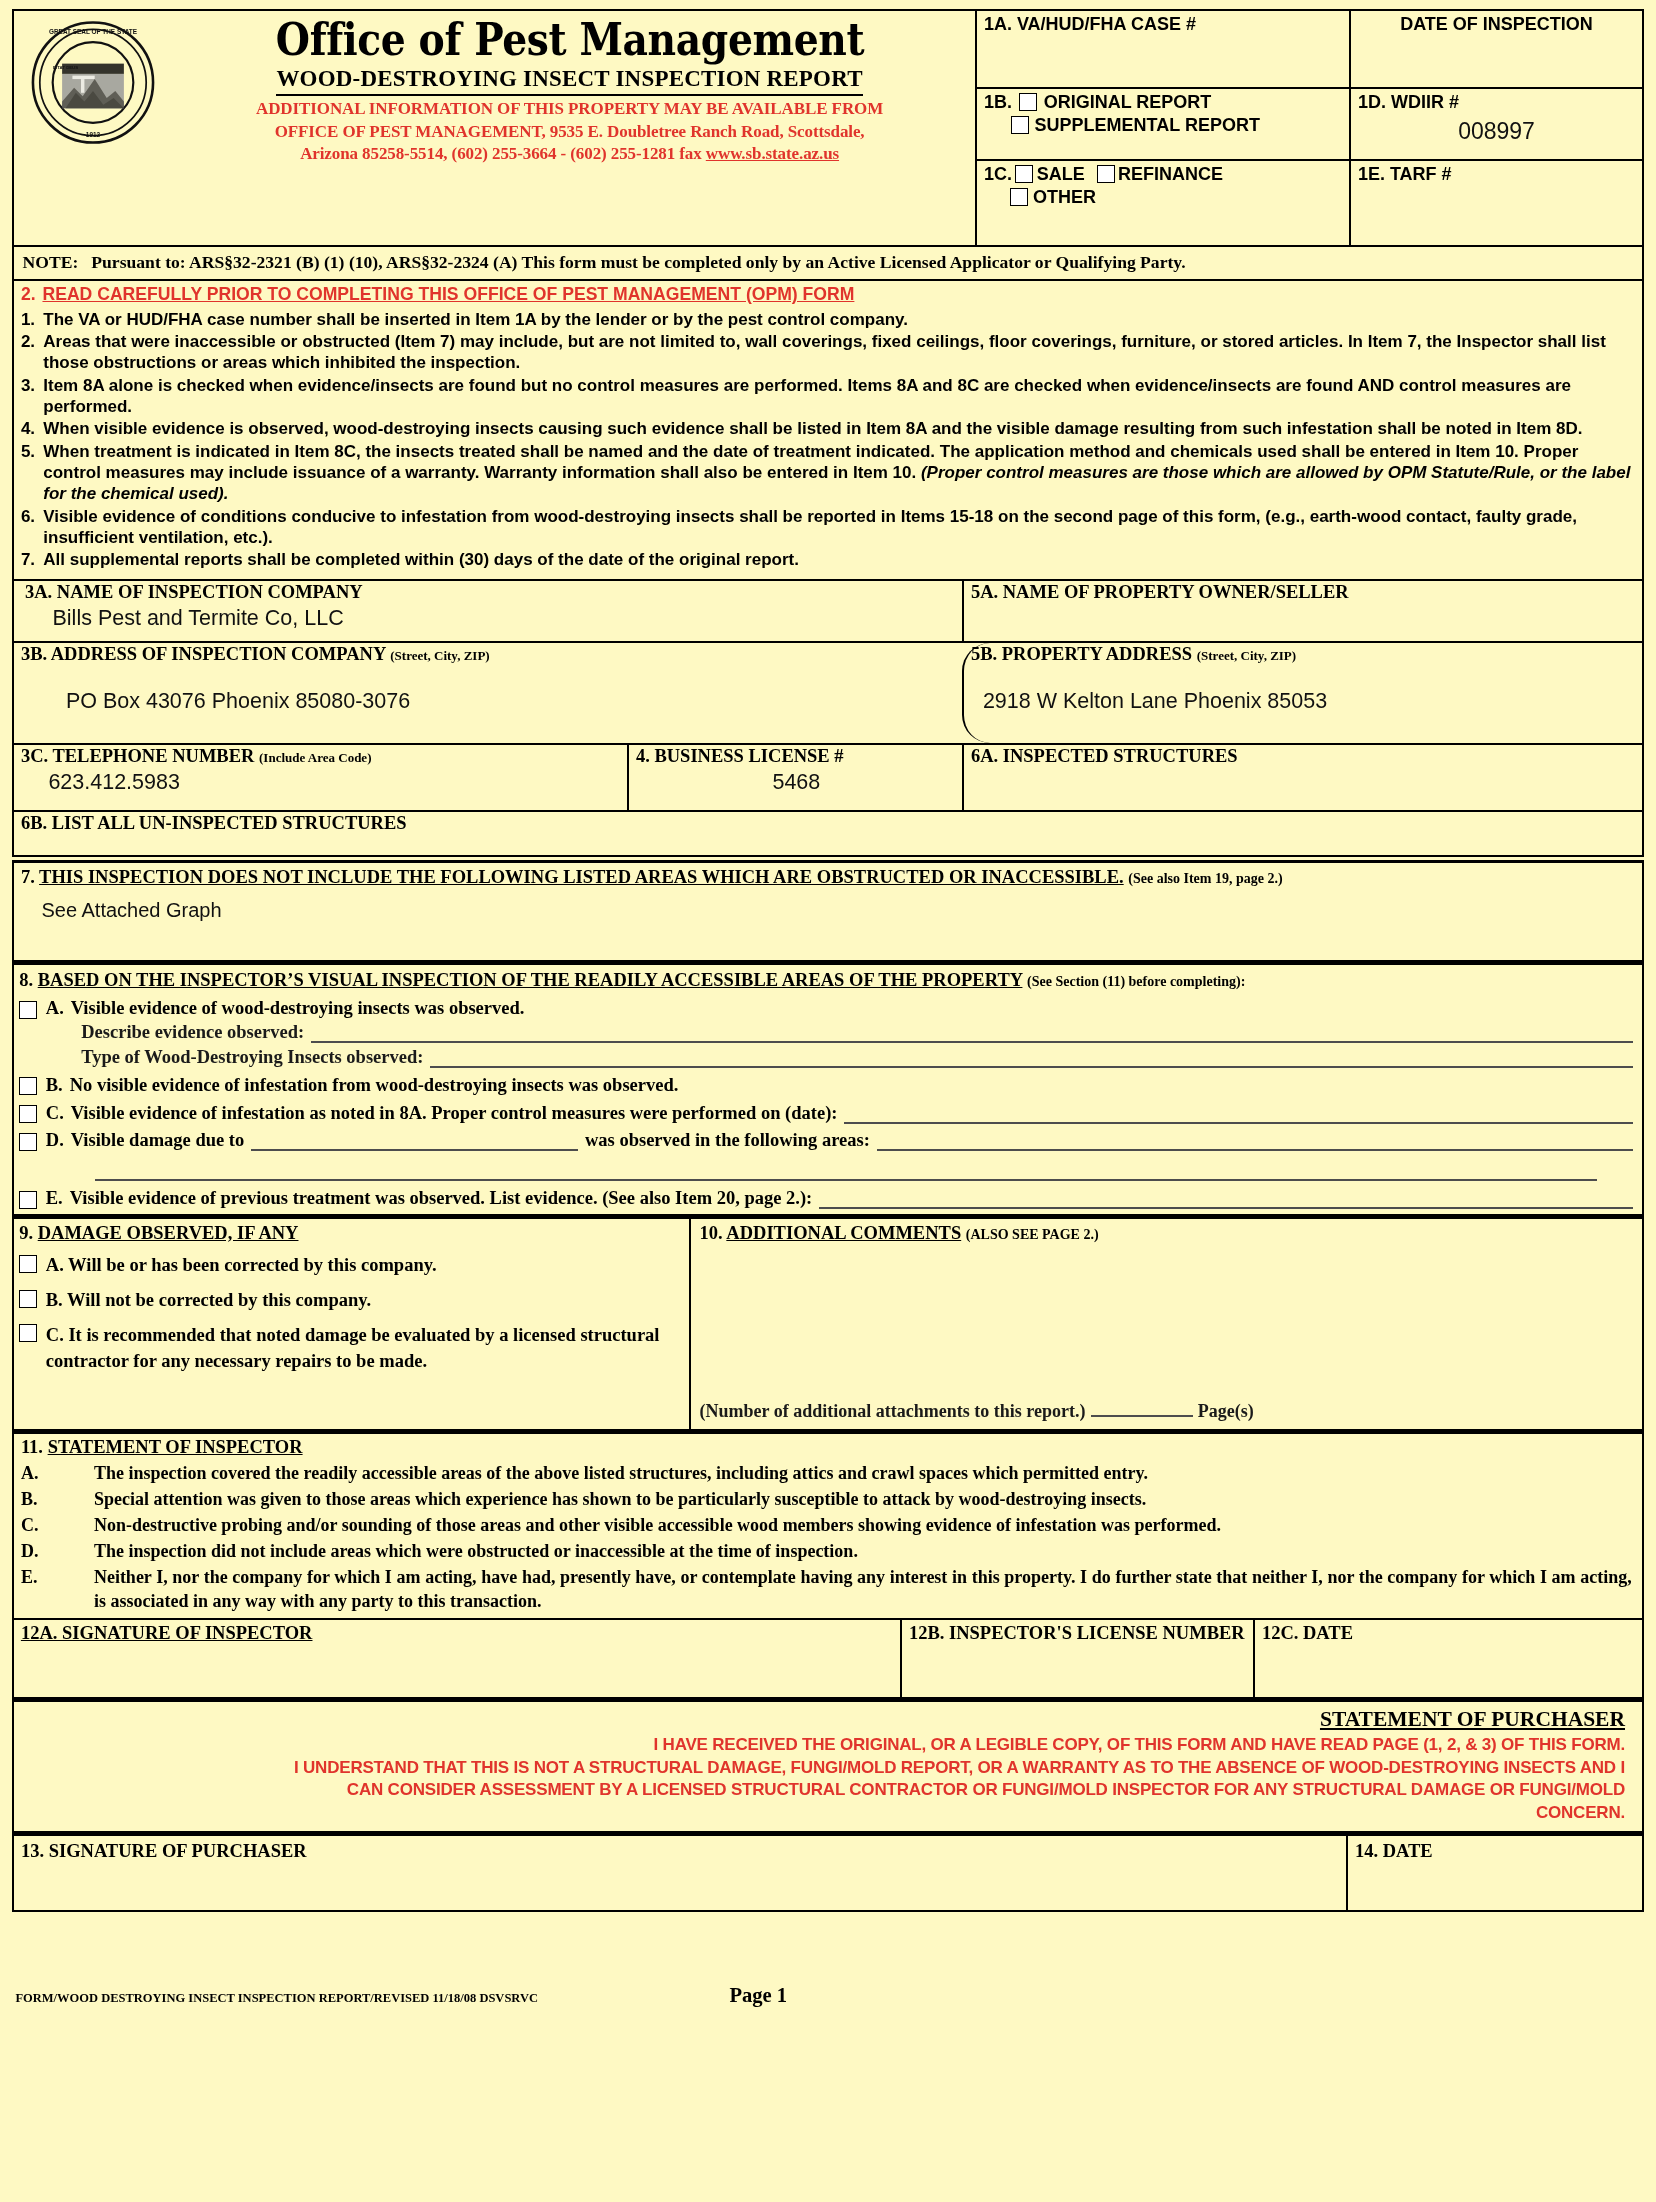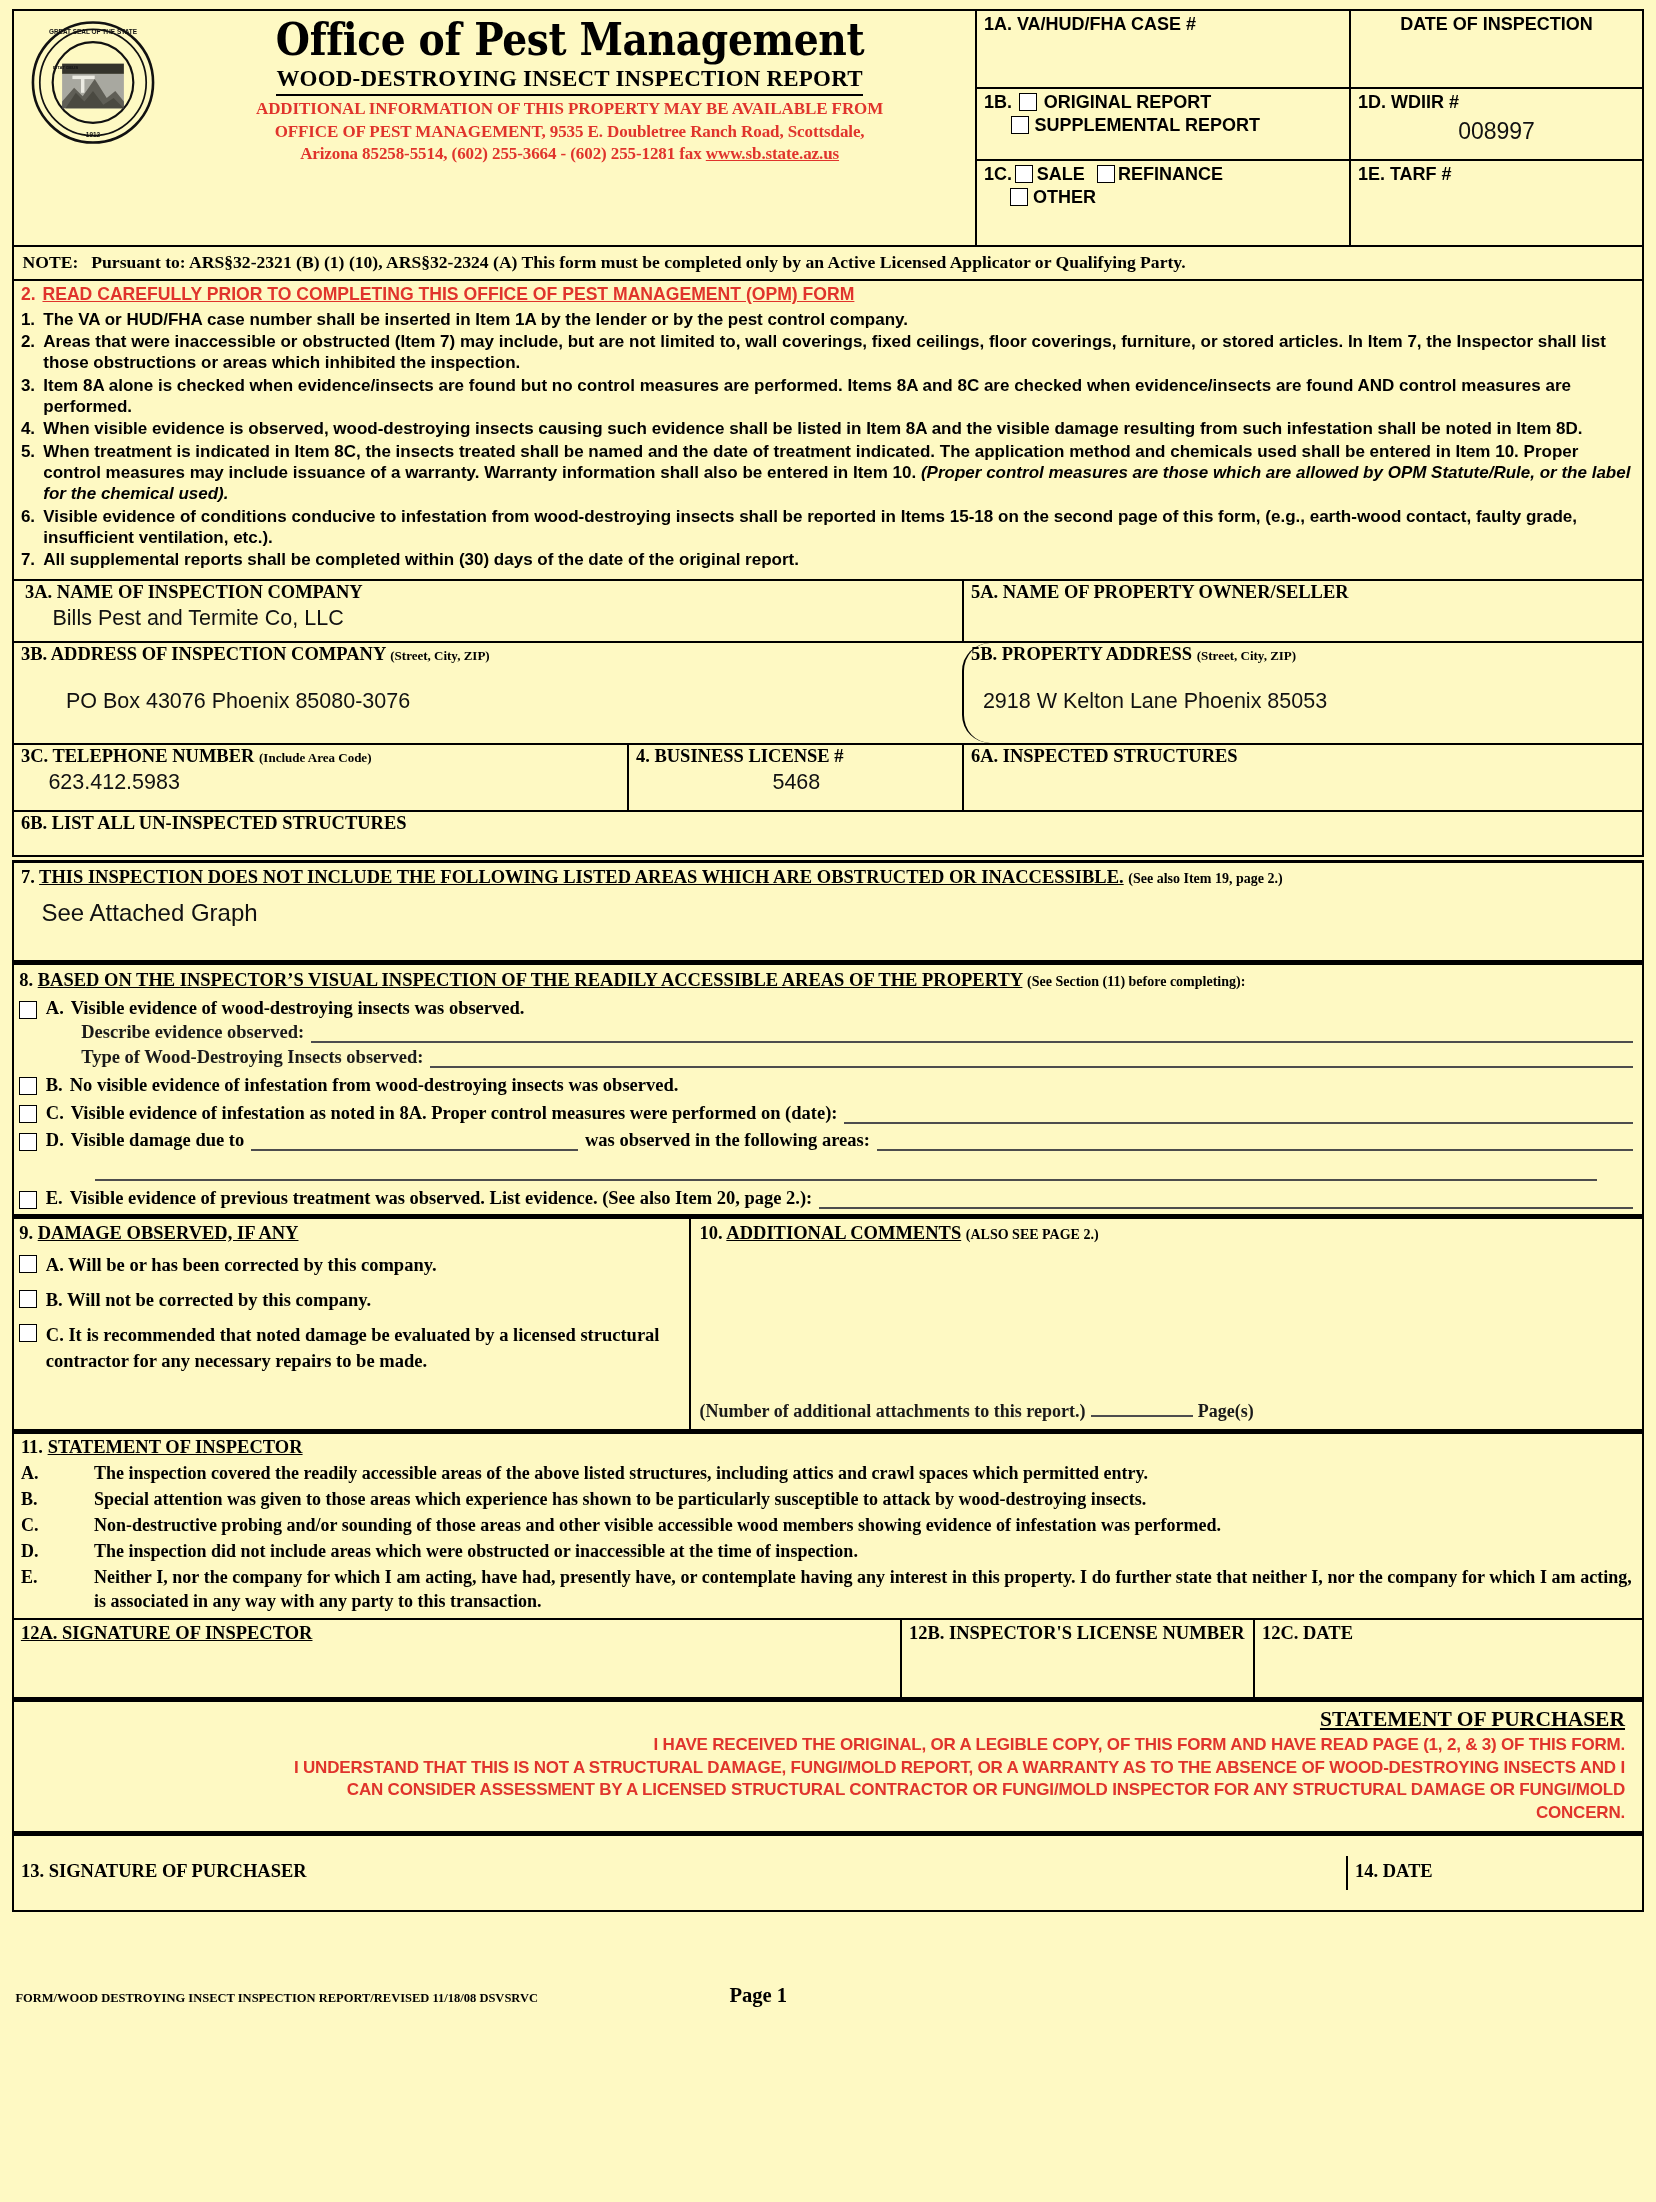--- a/index.html
+++ b/index.html
@@ -206,21 +206,21 @@
   .sec-title {
     font-family: "Liberation Serif", serif;
     font-weight: bold;
     font-size: 18.5px;
     color: #000;
   }
   .sec-title .u { text-decoration: underline; }
   .sec-title .small { font-size: 14px; }
   .sec7-value {
     font-family: "Liberation Sans", sans-serif;
-    font-size: 24px;
+    font-size: 20px;
     color: #111;
     padding: 10.3px 0 0 20.6px;
   }
 
   
   .sec8 {
     border: 2.6px solid #000;
     border-top: none;
     box-sizing: border-box;
     padding: 5.2px 8.6px 5.2px 5.2px;
@@ -322,21 +322,21 @@
   .purch-red {
     font-family: "Liberation Sans", sans-serif;
     font-weight: bold;
     font-size: 17px;
     line-height: 1.32;
     color: #e0342c;
     letter-spacing: -0.2px;
   }
 
   
-  .sec13 { display: flex; border: 2.6px solid #000; border-top: none; box-sizing: border-box; height: 79px; align-items: center; }
+  .sec13 { display: flex; border: 2.6px solid #000; border-top: none; box-sizing: border-box; height: 79px; }
   .c13 { flex: 0 0 1332px; padding: 5.2px 6.9px; box-sizing: border-box; }
   .c14 { flex: 1 1 auto; border-left: 2.6px solid #000; padding: 5.2px 6.9px; box-sizing: border-box; }
 
   
   .footer {
     display: flex;
     align-items: baseline;
     margin-top: 72px;
     padding-left: 3.4px;
   }

